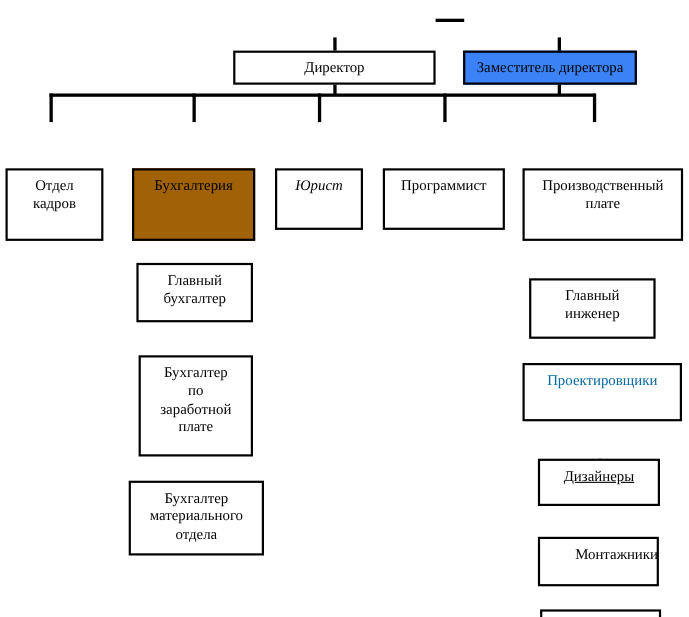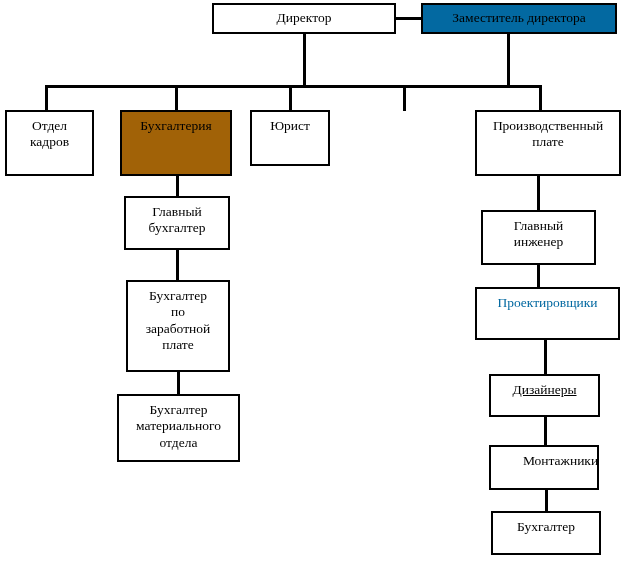--- a/index.html
+++ b/index.html
@@ -26,20 +26,21 @@
     justify-content: center;
     text-align: center;
     color: #000000;
     font-size: 13.5px;
     line-height: 1.22;
     padding-top: 6px;
     padding-left: 3px;
     padding-right: 3px;
     z-index: 2;
     white-space: pre-line;
+    margin-top: 43px;
   }
   .node.center-v {
     align-items: center;
     padding-top: 0;
   }
   .edge {
     position: absolute;
     background: #000000;
     z-index: 1;
   }
@@ -61,25 +62,26 @@
     <div class="edge v" style="background: rgb(0, 0, 0); left: 539px; top: 85px; height: 26px;"></div>
     <div class="edge v" style="background: rgb(0, 0, 0); left: 176px; top: 176px; height: 21px;"></div>
     <div class="edge v" style="background: rgb(0, 0, 0); left: 176px; top: 250px; height: 31px;"></div>
     <div class="edge v" style="background: rgb(0, 0, 0); left: 177px; top: 372px; height: 23px;"></div>
     <div class="edge v" style="background: rgb(0, 0, 0); left: 537px; top: 176px; height: 35px;"></div>
     <div class="edge v" style="background: rgb(0, 0, 0); left: 537px; top: 265px; height: 23px;"></div>
     <div class="edge v" style="background: rgb(0, 0, 0); left: 544px; top: 340px; height: 35px;"></div>
     <div class="edge v" style="background: rgb(0, 0, 0); left: 544px; top: 417px; height: 29px;"></div>
     <div class="edge v" style="background: rgb(0, 0, 0); left: 545px; top: 490px; height: 22px;"></div>
     <div class="node center-v" style="left: 212px; top: 3px; width: 184px; height: 31px; border-color: rgb(0, 0, 0); background: rgb(255, 255, 255); color: rgb(0, 0, 0);">Директор</div>
-    <div class="node center-v" style="left: 421px; top: 3px; width: 196px; height: 31px; border-color: rgb(0, 0, 0); background: #0369a1; color: rgb(0, 0, 0);">Заместитель директора</div>
+    <div class="node center-v" style="left: 421px; top: 3px; width: 158px; height: 31px; border-color: rgb(0, 0, 0); background: #3b82f6; color: rgb(0, 0, 0);">Заместитель директора</div>
     <div class="node" style="left: 5px; top: 110px; width: 89px; height: 66px; border-color: rgb(0, 0, 0); background: rgb(255, 255, 255); color: rgb(0, 0, 0);">Отдел
 кадров</div>
     <div class="node" style="left: 120px; top: 110px; width: 112px; height: 66px; border-color: rgb(0, 0, 0); background: #a16207; color: rgb(0, 0, 0);">Бухгалтерия</div>
-    <div class="node" style="left: 250px; top: 110px; width: 80px; height: 56px; border-color: rgb(0, 0, 0); background: rgb(255, 255, 255); color: rgb(0, 0, 0);">Юрист</div>
+    <div class="node" style="left: 250px; top: 110px; width: 80px; height: 56px; border-color: rgb(0, 0, 0); background: rgb(255, 255, 255); color: rgb(0, 0, 0); font-style: italic;">Юрист</div>
+    <div class="node" style="left: 348px; top: 110px; width: 111px; height: 56px; border-color: rgb(0, 0, 0); background: rgb(255, 255, 255); color: rgb(0, 0, 0);">Программист</div>
     <div class="node" style="left: 475px; top: 110px; width: 146px; height: 66px; border-color: rgb(0, 0, 0); background: rgb(255, 255, 255); color: rgb(0, 0, 0);">Производственный
 плате</div>
     <div class="node" style="left: 124px; top: 196px; width: 106px; height: 54px; border-color: rgb(0, 0, 0); background: rgb(255, 255, 255); color: rgb(0, 0, 0);">Главный
 бухгалтер</div>
     <div class="node" style="left: 126px; top: 280px; width: 104px; height: 92px; border-color: rgb(0, 0, 0); background: rgb(255, 255, 255); color: rgb(0, 0, 0);">Бухгалтер
 по
 заработной
 плате</div>
     <div class="node" style="left: 117px; top: 394px; width: 123px; height: 68px; border-color: rgb(0, 0, 0); background: rgb(255, 255, 255); color: rgb(0, 0, 0);">Бухгалтер
 материального

